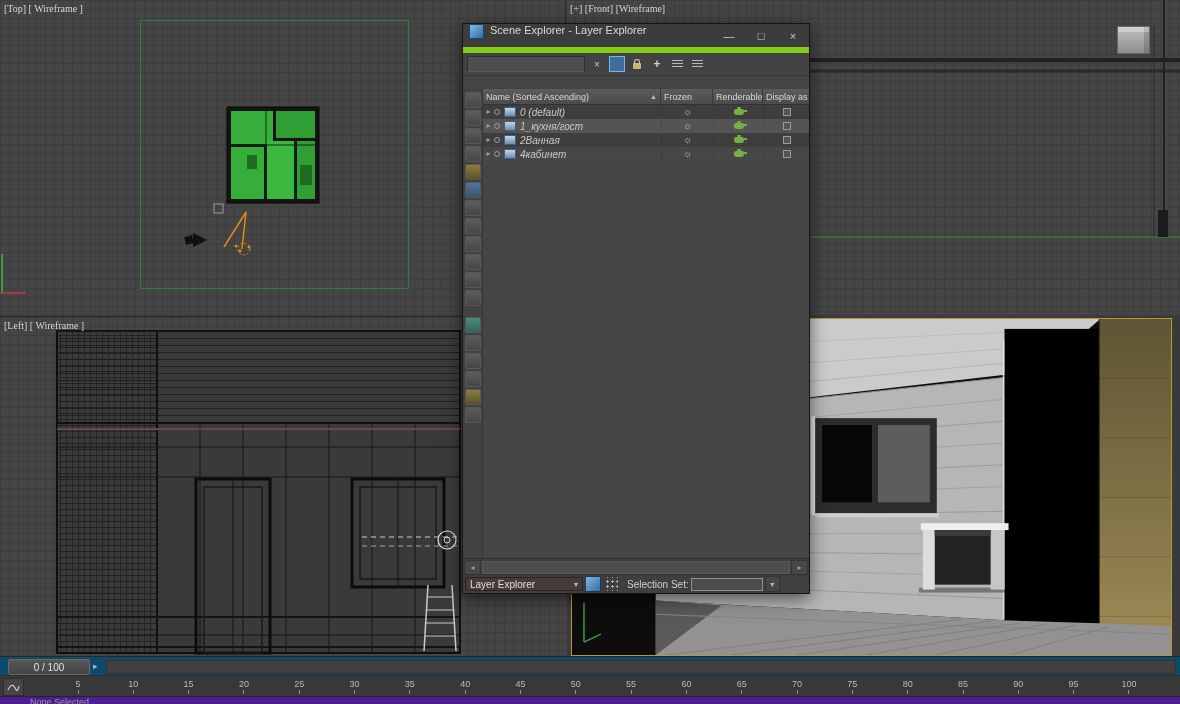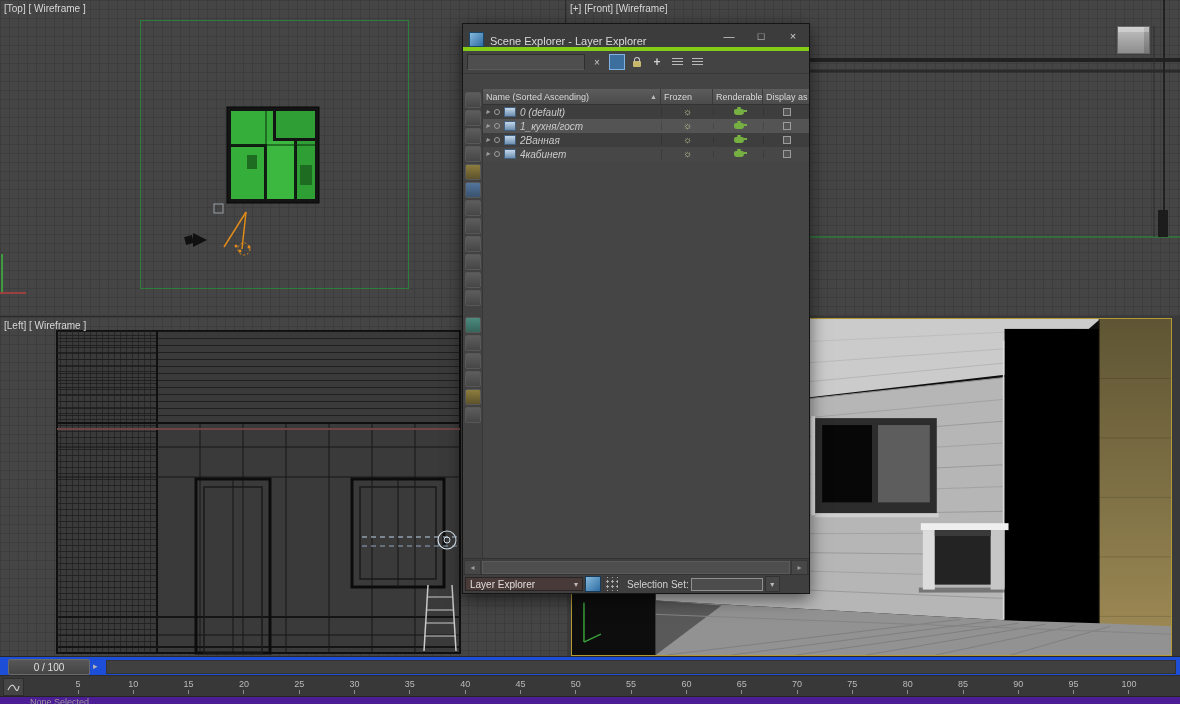--- a/index.html
+++ b/index.html
@@ -10,34 +10,35 @@
   
   .viewport{position:absolute;overflow:hidden}
   .grid-bg{
     background-color:#454545;
     background-image:
       linear-gradient(#3d3d3d 1px,transparent 1px),
       linear-gradient(90deg,#3d3d3d 1px,transparent 1px),
       linear-gradient(#363636 1px,transparent 1px),
       linear-gradient(90deg,#363636 1px,transparent 1px);
     background-size:9px 9px,9px 9px,45px 45px,45px 45px;
+    font-family:Liberation Serif, serif;
   }
   #vp-top{left:0;top:0;width:565px;height:316px}
   #vp-front{left:565px;top:0;width:615px;height:316px;border-left:1px solid #2b2b2b}
   #vp-left{left:0;top:316px;width:567px;height:340px;border-top:1px solid #2b2b2b}
   #vp-cam{left:571px;top:318px;width:601px;height:338px;background:#0d0d0d;border:1px solid #b49a35;box-sizing:border-box;z-index:1}
   .vp-label{position:absolute;top:3px;left:4px;font-size:10px;color:#d8d8d8;z-index:2;white-space:nowrap}
   .vp-svg{position:absolute;left:0;top:0}
   .viewcube{position:absolute;left:551px;top:26px;width:31px;height:26px;
     background:linear-gradient(#c2c2c2,#8d8d8d);border:1px solid #686868;
     box-shadow:inset 0 5px 0 rgba(255,255,255,.28), inset -5px 0 0 rgba(0,0,0,.15)}
   
   #explorer{position:absolute;left:462px;top:23px;width:348px;height:571px;z-index:10;
     background:#444;border:1px solid #151515;box-shadow:0 5px 16px rgba(0,0,0,.55);font-size:11px;box-sizing:border-box}
-  .titlebar{height:23px;background:#3c3c3c;display:flex;align-items:flex-end;padding-left:6px;border-bottom:4px solid #84cc16}
+  .titlebar{height:23px;background:#3c3c3c;display:flex;align-items:flex-start;padding-left:6px;border-bottom:6px solid #84cc16}
   .title-icon{width:13px;height:13px;background:linear-gradient(135deg,#86b9dc,#2d6ca3);border:1px solid #1c4668;margin-right:6px;flex:none}
   .title-text{flex:1;color:#dadada;font-size:11px;white-space:nowrap;overflow:hidden}
   .win-btn{width:32px;height:23px;display:flex;align-items:center;justify-content:center;color:#cfcfcf;font-size:11px}
   .menubar{height:20px;display:flex;align-items:center;padding-left:10px;gap:19px;background:#434343;color:#d6d6d6}
   .menu-item{font-size:11px}
   .toolbar{height:22px;display:flex;align-items:center;gap:4px;padding:0 4px;background:#434343;border-bottom:1px solid #383838}
   .search-box{width:110px;height:14px;background:#4e4e4e;border:1px solid #2e2e2e;border-bottom-color:#5b5b5b;color:#ddd;font-size:10px;padding:0 3px;outline:none;font-family:"Liberation Sans",sans-serif}
   .tb-icon{width:16px;height:16px;display:flex;align-items:center;justify-content:center;color:#c9c9c9;font-size:10px;flex:none}
   .tb-icon.blue{background:#3c6e9e;border:1px solid #7fb2e2;color:#fff;width:14px;height:14px;font-size:9px}
   .lock{width:8px;height:6px;background:#c9b86a;border-radius:1px;position:relative;margin-top:4px}
@@ -82,21 +83,21 @@
   .scroll-thumb{flex:1;height:11px;background:#4e4e4e;border:1px solid #5a5a5a;margin:0 1px}
   .explorer-footer{position:absolute;left:0;right:0;bottom:0;height:18px;background:#3f3f3f;border-top:1px solid #333;display:flex;align-items:center;gap:2px;padding:0 2px}
   .mode-select{width:118px;height:14px;background:#473a38;border:1px solid #2a2523;color:#e3dcdc;font-size:10px;display:flex;align-items:center;padding:0 4px;box-sizing:border-box}
   .mode-arrow{margin-left:auto;font-size:8px;color:#c2b8b8}
   .footer-icon-blue{width:14px;height:14px;background:linear-gradient(135deg,#86b9dc,#2d6ca3);border:1px solid #173a58}
   .footer-icon-dots{width:14px;height:14px;background:radial-gradient(#ababab 1px,transparent 1.2px);background-size:5px 5px;background-position:1px 2px;border:1px solid #383838}
   .selset-label{font-size:10px;color:#d0d0d0;margin-left:6px;white-space:nowrap}
   .selset-box{width:72px;height:13px;background:#4c4c4c;border:1px solid #909090;box-sizing:border-box;font-size:10px;color:#ddd}
   .selset-arrow{width:13px;height:14px;background:#474747;border:1px solid #333;color:#bdbdbd;font-size:8px;display:flex;align-items:center;justify-content:center}
   
-  #trackrow{position:absolute;left:0;top:656px;width:1180px;height:20px;background:#1d4ed8;border-top:1px solid #272727;border-bottom:1px solid #2c2c2c;box-sizing:border-box;z-index:3}
+  #trackrow{position:absolute;left:0;top:656px;width:1180px;height:20px;background:#0c4a6e;border-top:1px solid #272727;border-bottom:1px solid #2c2c2c;box-sizing:border-box;z-index:3}
   .frame-box{position:absolute;left:8px;top:2px;width:80px;height:14px;background:linear-gradient(#575757,#454545);border:1px solid #6a6a6a;border-radius:2px;color:#e0e0e0;font-size:10px;display:flex;align-items:center;justify-content:center}
   .frame-next{position:absolute;left:93px;top:4px;color:#b5b5b5;font-size:9px}
   .slider-track{position:absolute;left:106px;right:4px;top:3px;height:12px;background:#404040;border:1px solid #333}
   #ruler{position:absolute;left:0;top:676px;width:1180px;height:21px;background:#383838;border-bottom:1px solid #242424;box-sizing:border-box;z-index:3}
   .ticks{position:absolute;left:66px;top:3px;width:1075px;display:flex;justify-content:space-between}
   .tick{width:24px;text-align:center;font-size:9px;color:#bababa}
   .tick:after{content:'';display:block;width:1px;height:4px;background:#8d8d8d;margin:1px auto 0}
   .curve-btn{position:absolute;left:3px;top:2px;width:19px;height:16px;background:#454545;border:1px solid #2d2d2d;display:flex;align-items:center;justify-content:center}
   #statusbar{position:absolute;left:0;top:697px;width:1180px;height:7px;background:#4c1d95;overflow:hidden;z-index:4}
   .status-text{position:absolute;left:30px;top:0;font-size:9px;line-height:10px;color:#9a9a9a;white-space:nowrap}

